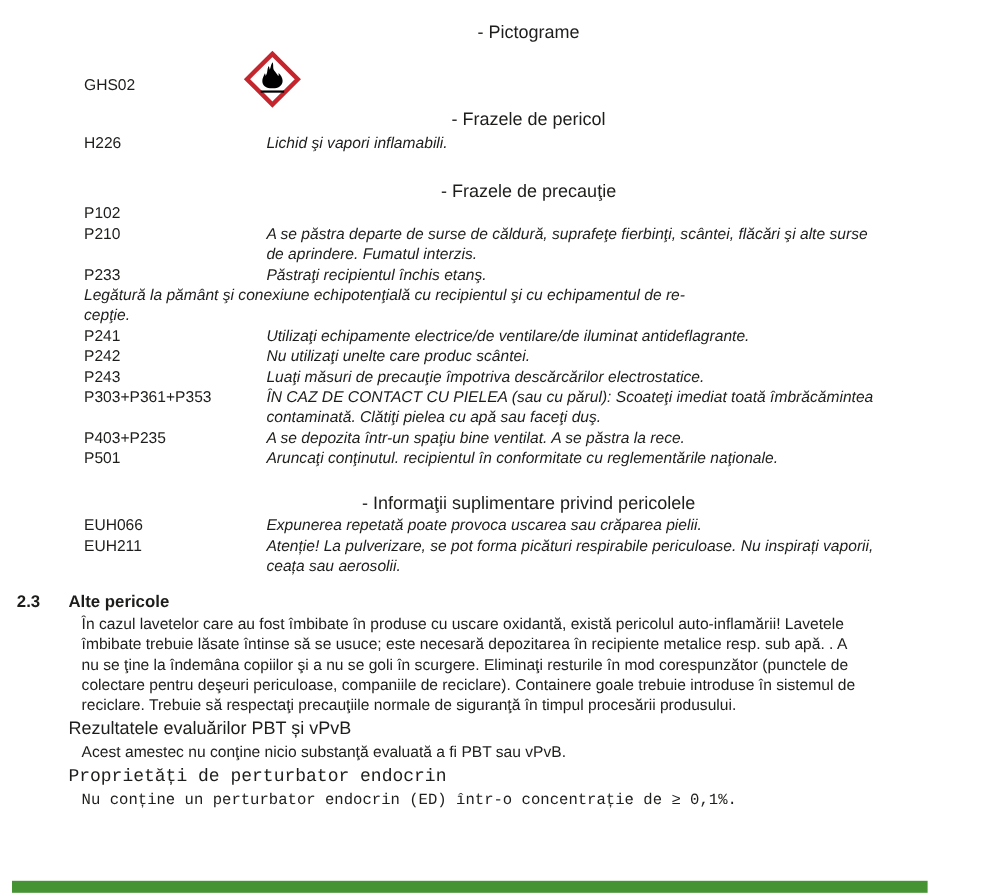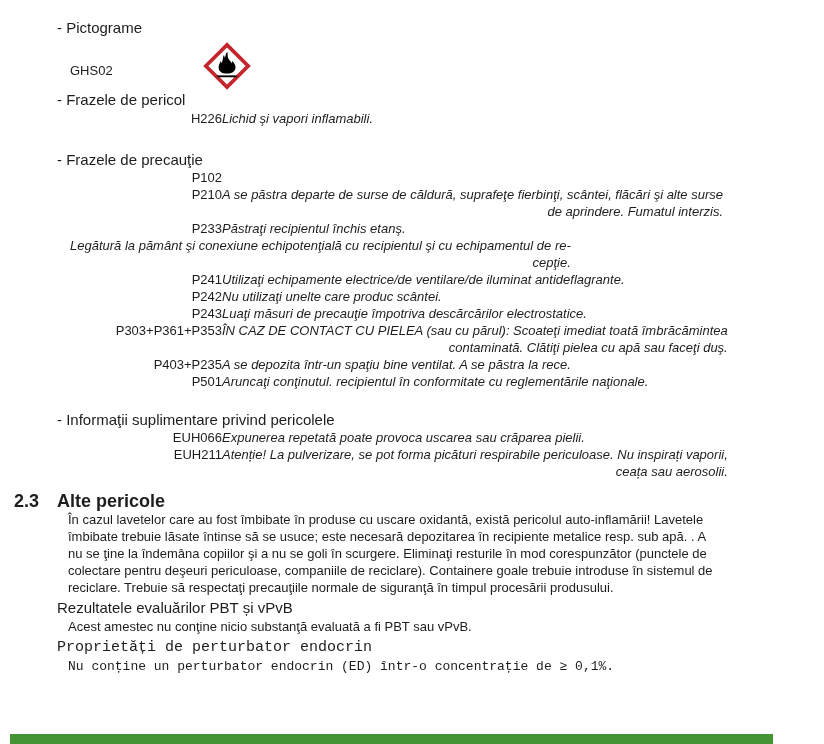--- a/index.html
+++ b/index.html
@@ -2,34 +2,34 @@
 <html><head>
 <meta charset="utf-8">
 <style>
   html,body{margin:0;padding:0;}
   body{
     width:824px;height:744px;background:#ffffff;color:#1d1d1b;
     font-family:"Liberation Sans","DejaVu Sans",sans-serif;
     font-size:13px;position:relative;overflow:hidden;
   }
   .doc{position:relative;width:824px;height:744px;padding-top:18px;box-sizing:border-box;}
-  .dash-heading{font-size:15px;line-height:19px;margin-left:57px;}
+  .dash-heading{font-size:15px;line-height:19px;margin-left:57px;text-align:center;}
   .sub-heading{font-size:15px;line-height:19px;margin-left:57px;}
-  .rows{margin-left:70px;text-align:right;}
+  .rows{margin-left:70px;}
   .row{display:flex;line-height:17px;}
   .code{width:152px;flex:none;}
   .txt{white-space:pre-line;max-width:595px;font-style:italic;}
   .ghs-row{display:flex;align-items:center;margin-left:70px;margin-top:13px;}
   .ghs-code{width:133px;flex:none;line-height:17px;}
   .ghs-svg{margin-top:-8px;display:block;}
   .spacer-h2{}
   .spacer-h3{margin-top:23px;}
   .spacer-h4{margin-top:20px;}
   .h226{margin-top:1px;}
-  .sec23{display:flex;padding-left:14px;margin-top:12px;font-weight:bold;font-size:18px;line-height:19px;}
+  .sec23{display:flex;padding-left:14px;margin-top:12px;font-weight:bold;font-size:14px;line-height:19px;}
   .sec23 .num{width:43px;flex:none;}
   .para{margin-left:68px;line-height:17px;white-space:pre-line;width:750px;}
   .sub-line{margin-left:68px;line-height:17px;margin-top:1px;}
   .pbt-block{margin-top:2px;}
   .ed-block{margin-top:3px;font-family:Liberation Mono, monospace;}
   .green-bar{position:absolute;left:10px;bottom:0;width:763px;height:10px;background:#469334;}
 </style>
 </head>
 <body>
 

